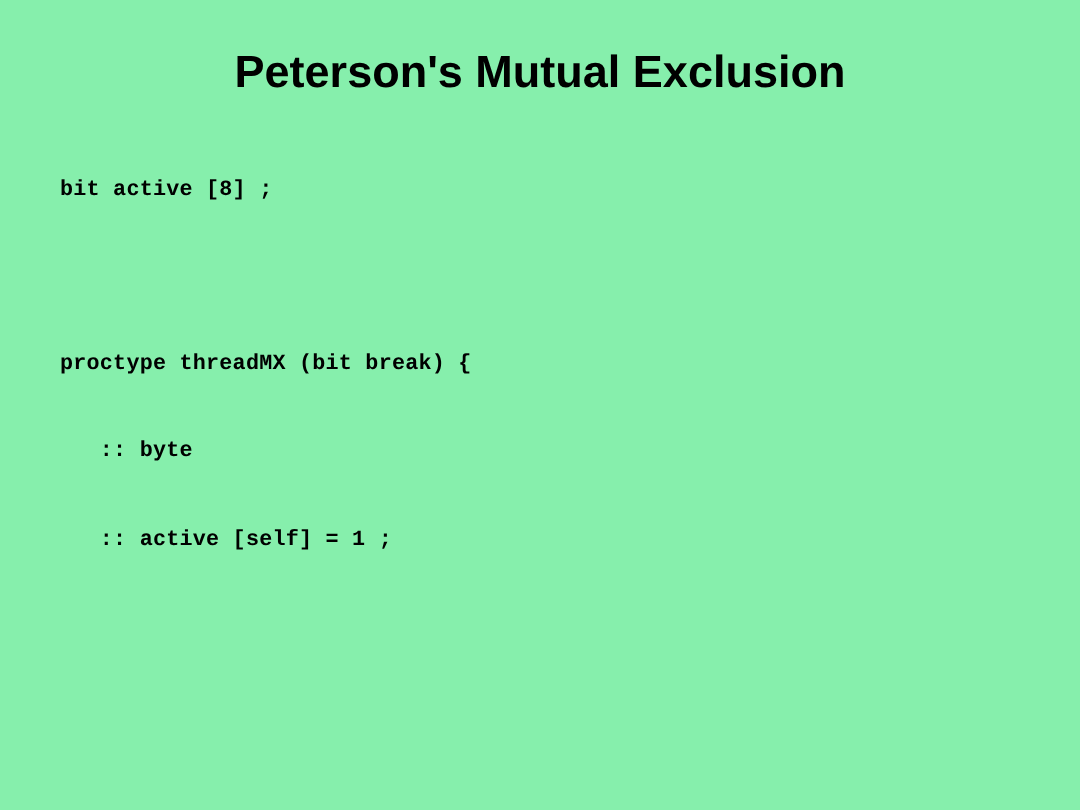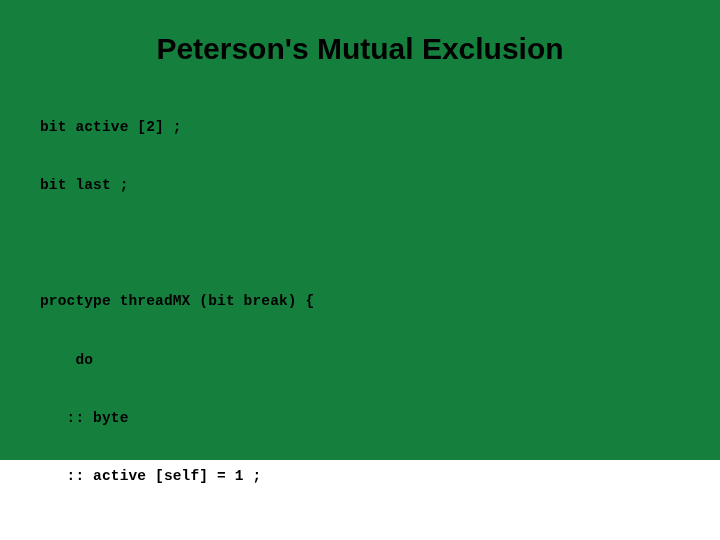--- a/index.html
+++ b/index.html
@@ -10,22 +10,22 @@
     width: 720px;
     height: 540px;
     background: #ffffff;
     overflow: hidden;
     font-family: "Liberation Sans", sans-serif;
     -webkit-font-smoothing: none;
   }
   .slide {
     position: relative;
     width: 720px;
-    height: 460px;
-    background: #15803d;
+    height: 540px;
+    background: #86efac;
     box-sizing: border-box;
   }
   .slide-title {
     position: absolute;
     left: 0;
     top: 30px;
     width: 720px;
     text-align: center;
     font-family: "Liberation Sans", sans-serif;
     font-weight: bold;
@@ -59,25 +59,23 @@
   }
 </style>
 </head>
 <body>
 
 <div class="slide">
 
   <div class="slide-title">Peterson's Mutual Exclusion</div>
 
   <div class="code-block">
-    <span class="code-line">bit active [2] ;</span>
-    <span class="code-line">bit last ;</span>
+    <span class="code-line">bit active [8] ;</span>
     <span class="code-line blank"></span>
     <span class="code-line">proctype threadMX (bit break) {</span>
-    <span class="code-line">    do</span>
     <span class="code-line">   :: byte</span>
     <span class="code-line">   :: active [self] = 1 ;</span>
     
     
     
     
     
     
     
     

